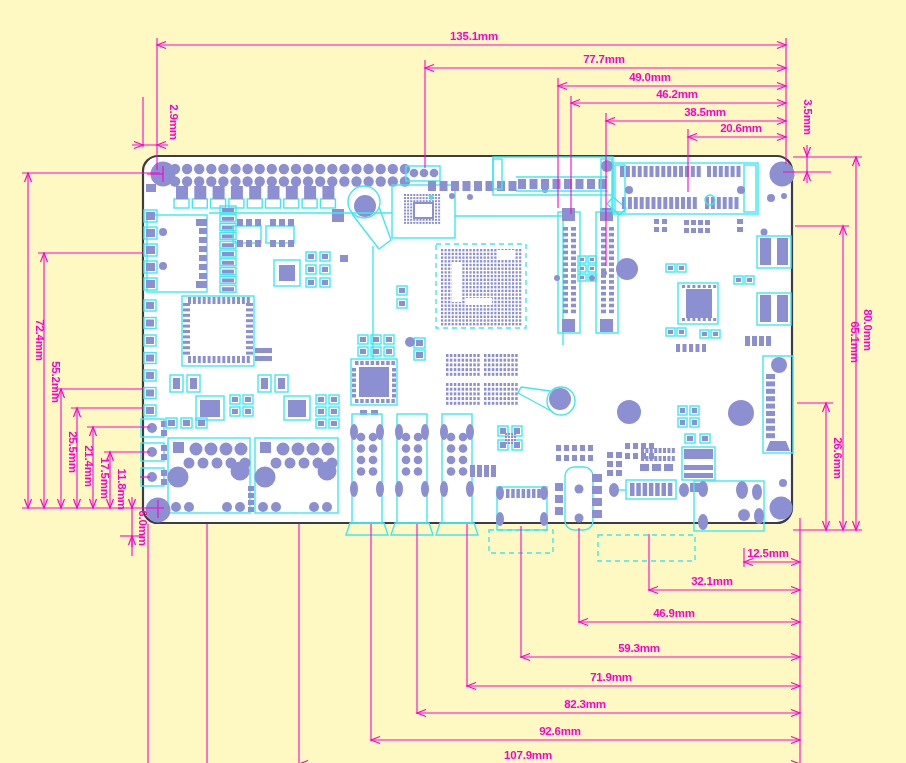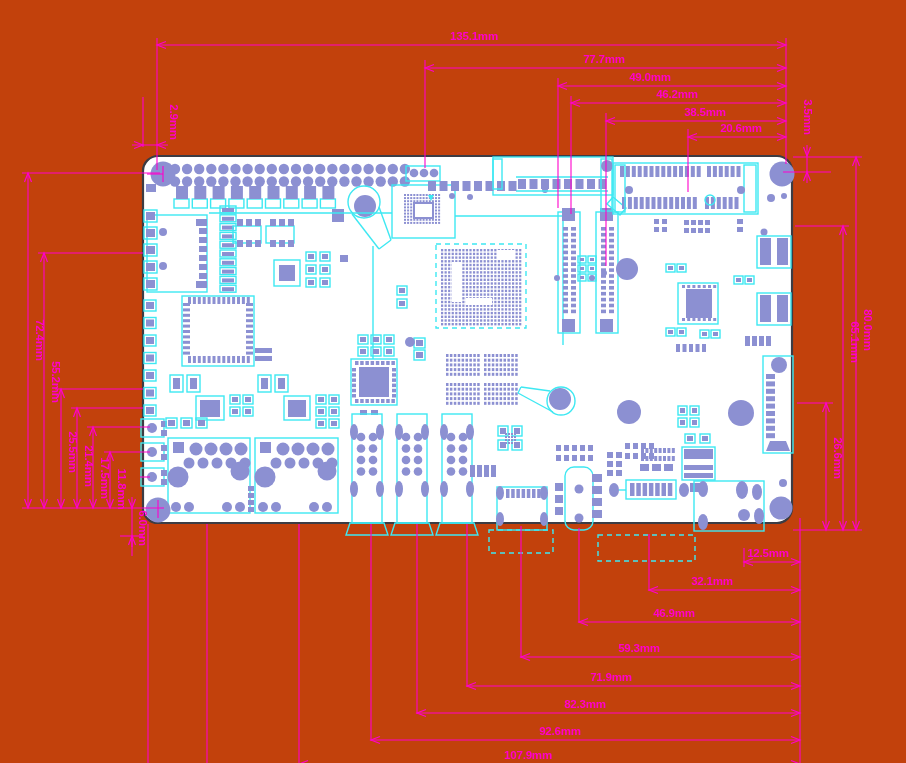--- a/index.html
+++ b/index.html
@@ -1,16 +1,16 @@
 <!DOCTYPE html>
 <html><head>
 <meta charset="utf-8">
 <style>
   html,body{margin:0;padding:0;background:#ffffff;}
-  #stage{position:relative;width:906px;height:763px;background:#c2410c;overflow:hidden;
+  #stage{position:relative;width:906px;height:763px;background:#fef9c3;overflow:hidden;
          font-family:"Liberation Sans", sans-serif;}
   svg{position:absolute;left:0;top:0;}
   text{font-family:"Liberation Sans", sans-serif;font-weight:bold;letter-spacing:-0.2px;}
 </style>
 </head>
 <body>
 
 <div id="stage">
   <svg id="drawing" width="906" height="763" viewBox="0 0 906 763">
     <g id="g-board">

